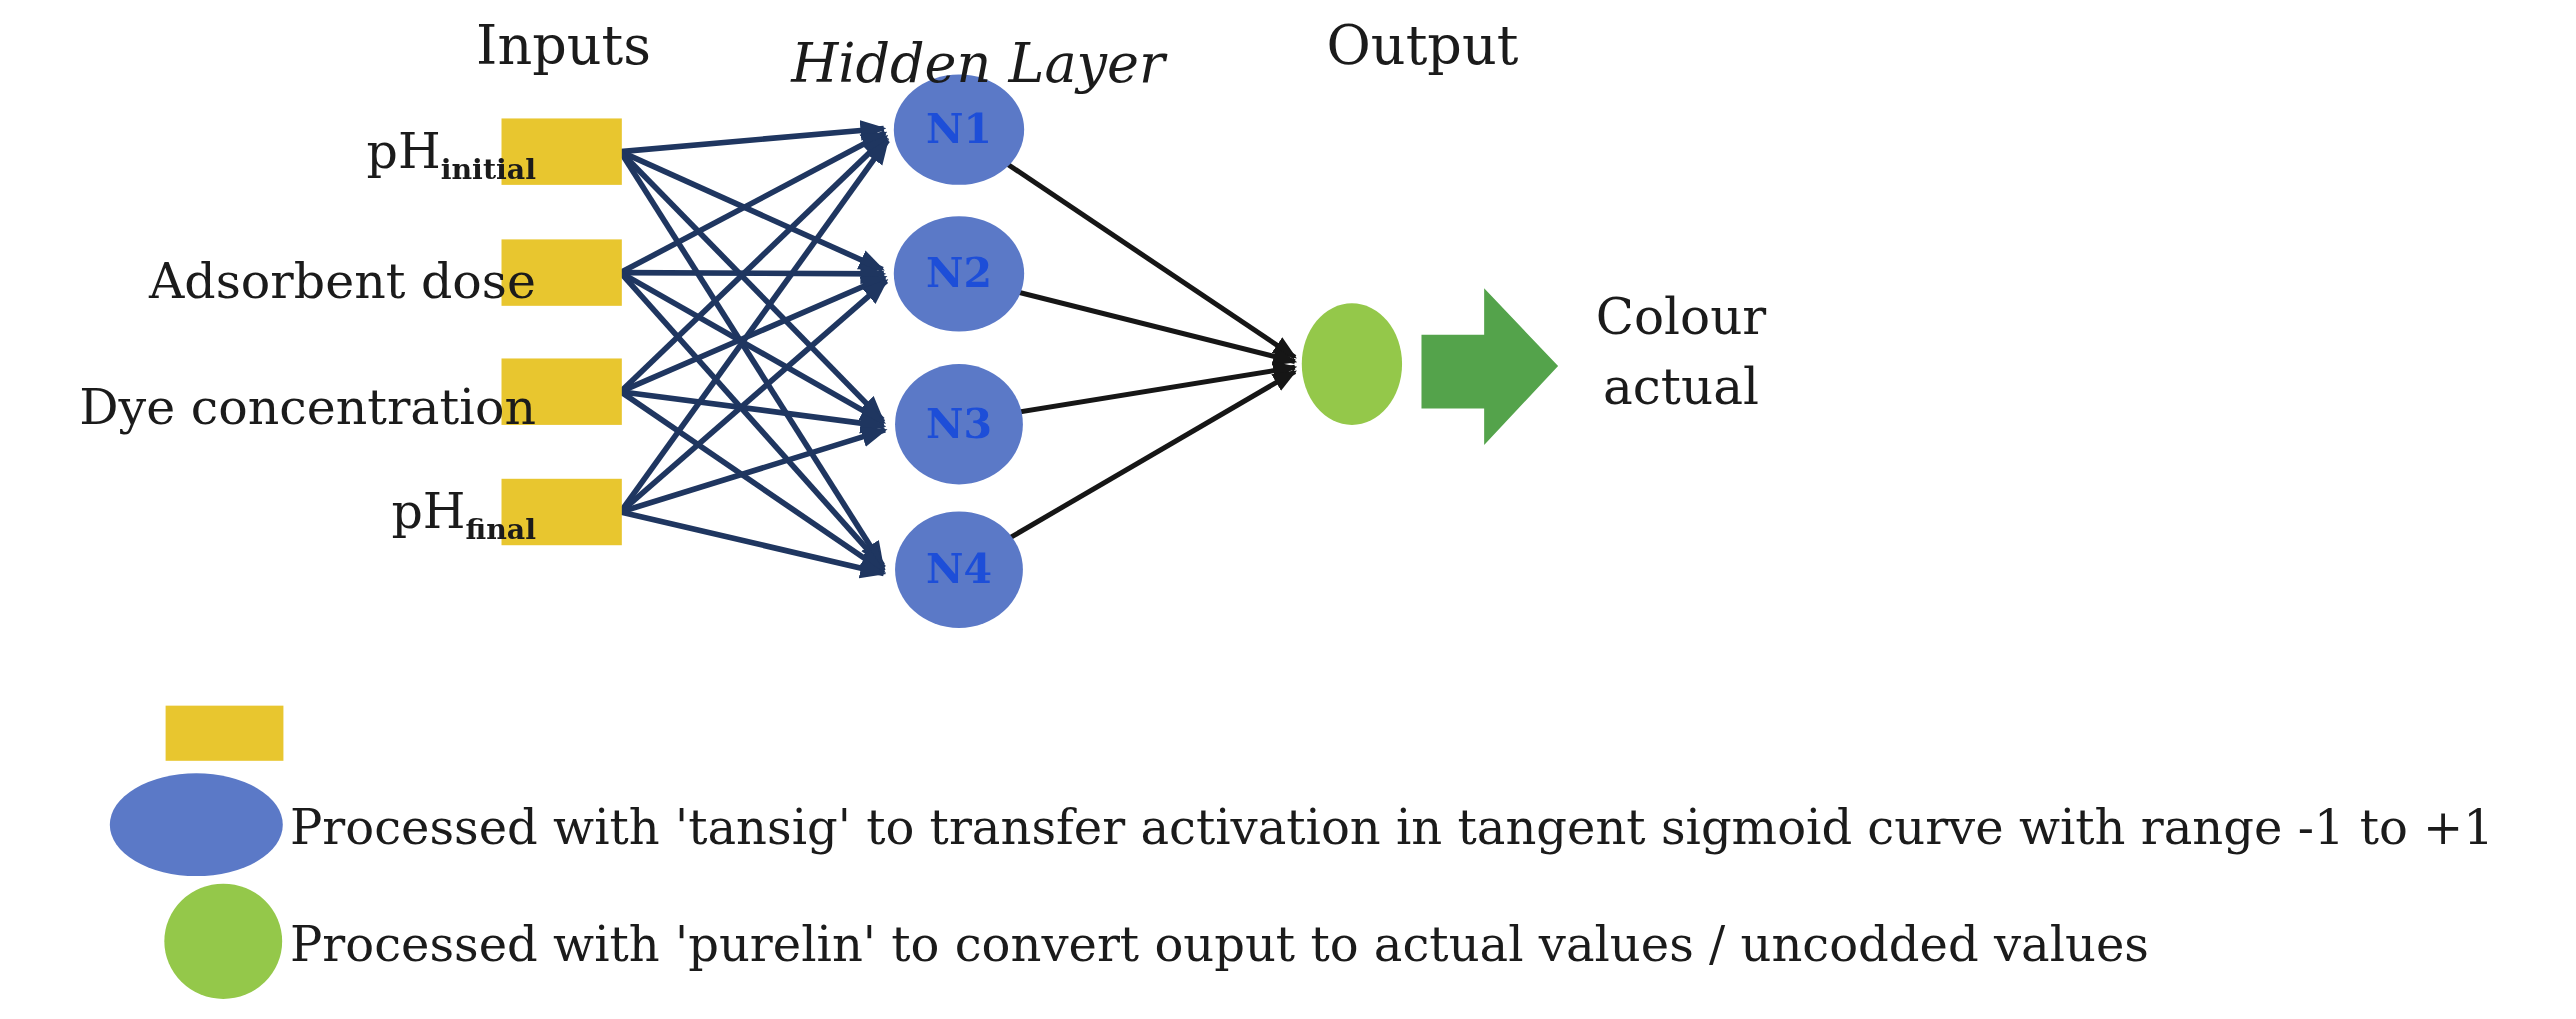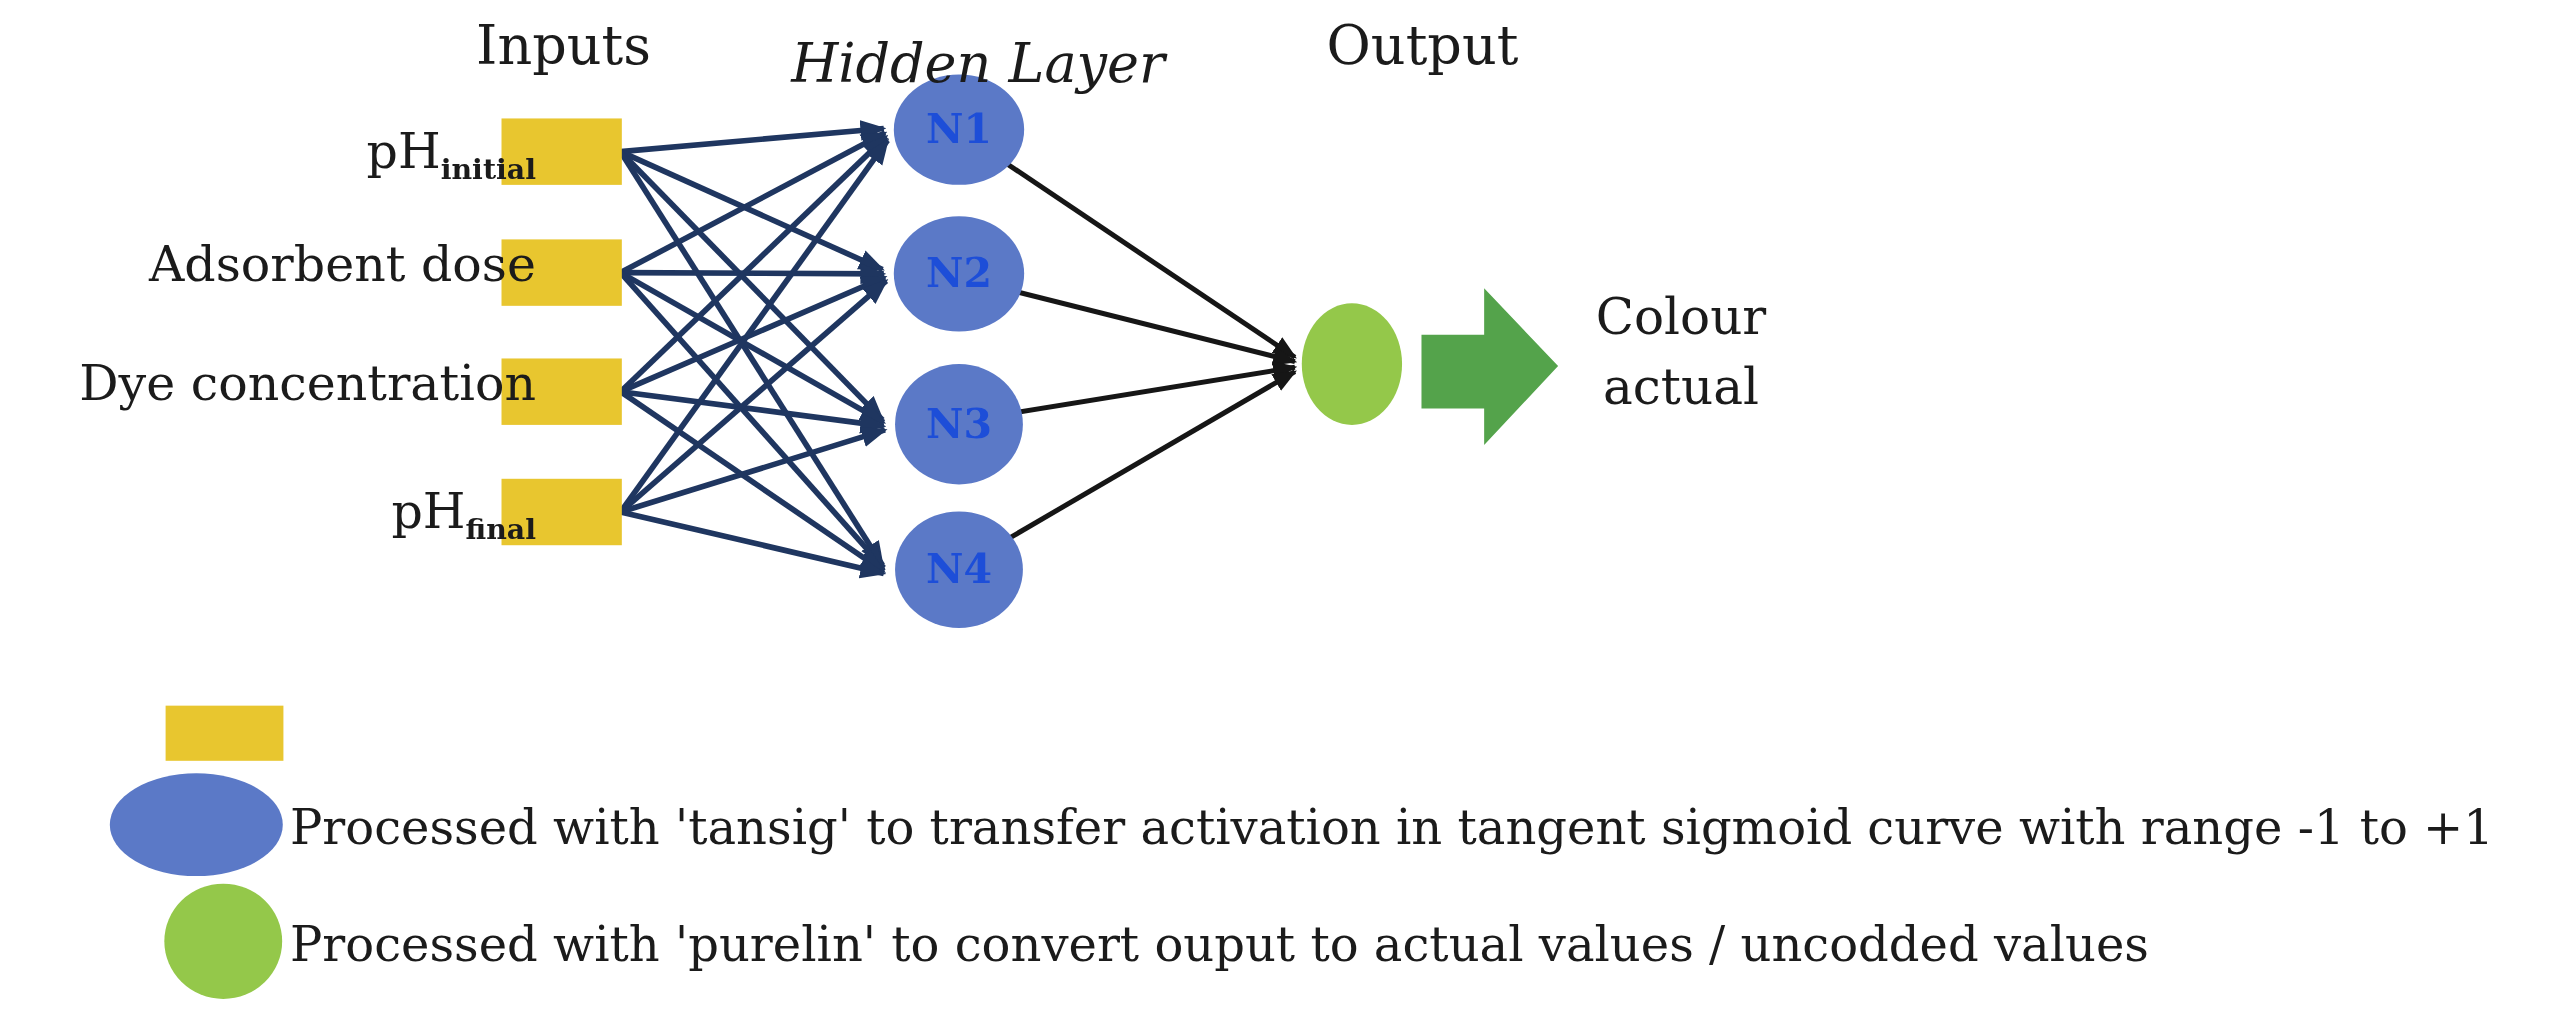--- a/index.html
+++ b/index.html
@@ -124,22 +124,22 @@
     <rect x="264" y="1126" width="188" height="88" fill="#e8c62f"></rect>
     <ellipse cx="313" cy="1316" rx="138" ry="82" fill="#5b79c7"></ellipse>
     <ellipse cx="356" cy="1502" rx="94" ry="92" fill="#94c84a"></ellipse>
   </svg>
 
   <div class="abs hdr" style="left:407px;top:11.3px;width:313px;">Inputs</div>
   <div class="abs hdr" style="left:771px;top:29px;width:414px;font-style:italic;">Hidden Layer</div>
   <div class="abs hdr" style="left:1266px;top:11.3px;width:313px;">Output</div>
 
   <div class="abs in-label" style="top:114px;"><span>pH</span><sub>initial</sub></div>
-  <div class="abs in-label" style="top:227px;"><span>Adsorbent dose</span><sub></sub></div>
-  <div class="abs in-label" style="top:346px;"><span>Dye concentration</span><sub></sub></div>
+  <div class="abs in-label" style="top:244px;"><span>Adsorbent dose</span><sub></sub></div>
+  <div class="abs in-label" style="top:370px;"><span>Dye concentration</span><sub></sub></div>
   <div class="abs in-label" style="top:474px;"><span>pH</span><sub>final</sub></div>
 
   <div class="abs node-label" style="left:865px;top:95px;">N1</div>
   <div class="abs node-label" style="left:865px;top:239px;">N2</div>
   <div class="abs node-label" style="left:865px;top:390px;">N3</div>
   <div class="abs node-label" style="left:865px;top:535px;">N4</div>
 
   <div class="abs out-text">
     <span>Colour</span>
     <span>actual</span>

